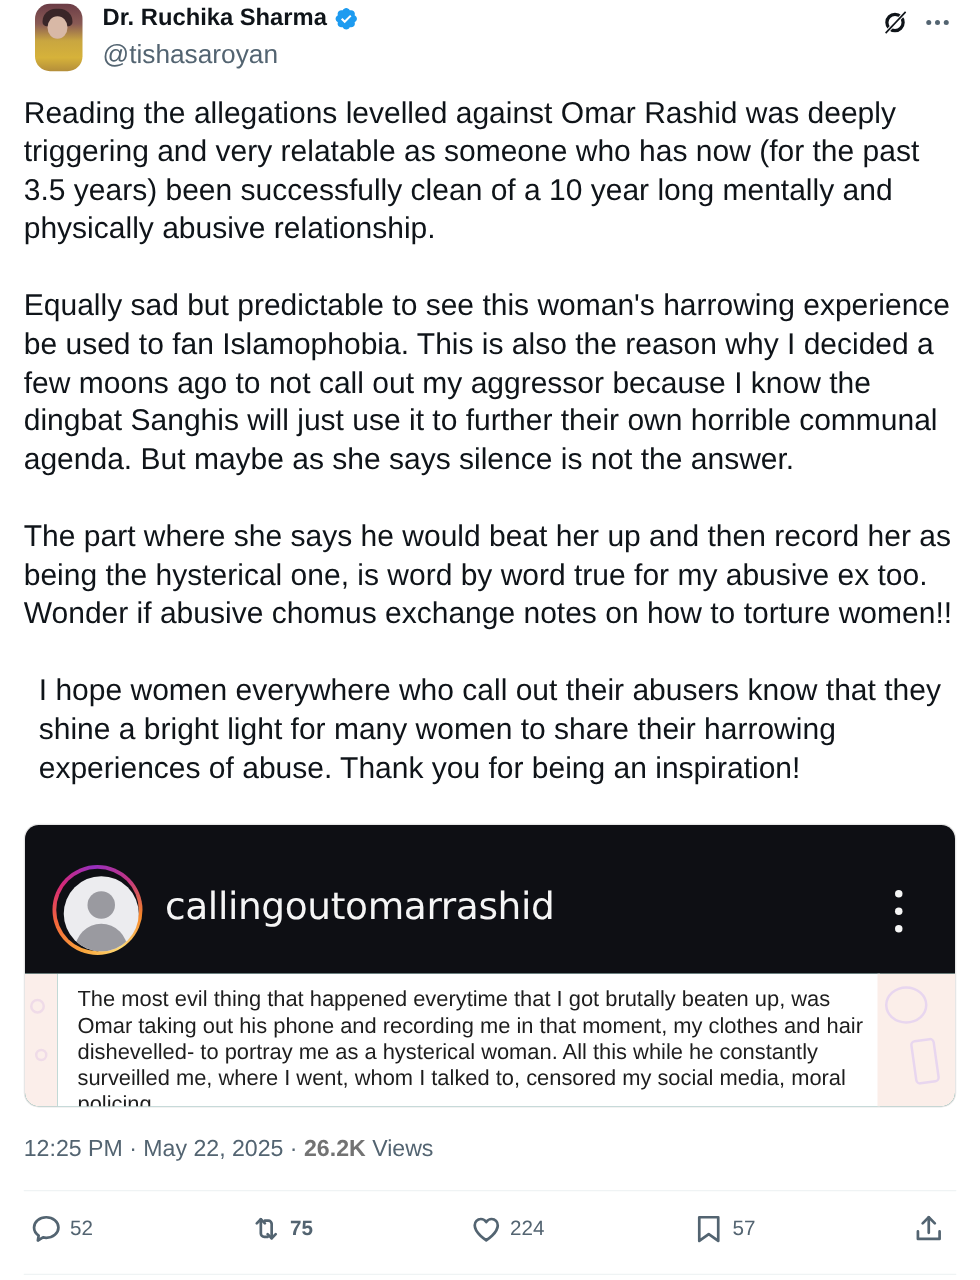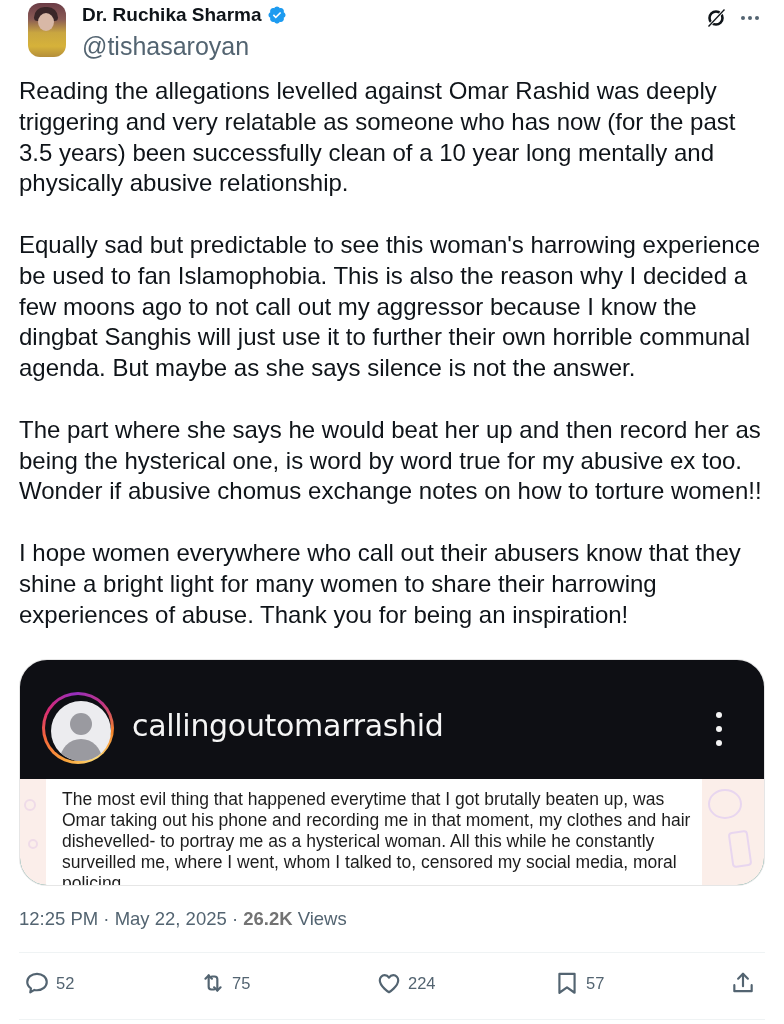--- a/index.html
+++ b/index.html
@@ -7,30 +7,30 @@
   body { font-family: "Liberation Sans", "DejaVu Sans", sans-serif; color: #0f1419; position: relative; }
 
   .header { position: absolute; left: 0; top: 0; width: 784px; height: 64px; padding-left: 48px; }
   .avatar { position: absolute; left: 28px; top: 3px; width: 38px; height: 54px; border-radius: 12px;
             background: linear-gradient(180deg, #6b3c46 0%, #8a5b55 30%, #c9a640 55%, #d6b23a 80%, #b48e3a 100%); overflow: hidden; }
   .avatar .face { position: absolute; left: 10px; top: 10px; width: 16px; height: 18px; border-radius: 50%; background: #d8b8a6; }
   .avatar .hair { position: absolute; left: 6px; top: 4px; width: 24px; height: 14px; border-radius: 12px 12px 4px 4px; background: #3a2628; }
   .name-row { position: absolute; left: 82px; top: 4px; display: flex; align-items: center; gap: 5px; }
   .display-name { font-weight: 700; font-size: 19px; color: #0f1419; }
   .verified { width: 20px; height: 20px; }
-  .handle { position: absolute; left: 82px; top: 32px; font-size: 25px; color: #536471; }
+  .handle { position: absolute; left: 82px; top: 32px; font-size: 21px; color: #536471; }
   .grok-icon { position: absolute; left: 704px; top: 6px; width: 24px; height: 24px; }
   .more-icon { position: absolute; left: 738px; top: 6px; width: 24px; height: 24px; display: flex; align-items: center; justify-content: space-between; padding: 0 3px; }
   .more-icon span { width: 4px; height: 4px; border-radius: 50%; background: #536471; }
 
   .tweet-body { position: absolute; left: 19px; top: 76px; width: 750px; font-size: 24px; line-height: 30.8px; color: #0f1419; }
   .tweet-body p { margin-bottom: 30.8px; }
-  .tweet-body p:last-child { margin-bottom: 0; }
+  .tweet-body p:last-child { margin-bottom: 0; margin-left: 12px; }
 
-  .media-card { position: absolute; left: 19px; top: 659px; width: 746px; height: 227px; border-radius: 28px; overflow: hidden; border: 1px solid #e6e6e6; background: #fff; }
+  .media-card { position: absolute; left: 19px; top: 659px; width: 746px; height: 227px; border-radius: 12px; overflow: hidden; border: 1px solid #e6e6e6; background: #fff; }
   .ig-header { position: absolute; left: 0; top: 0; width: 100%; height: 119px; background: #0e0f14; }
   .ig-ring { position: absolute; left: 22px; top: 32px; width: 72px; height: 72px; border-radius: 50%;
              background: conic-gradient(from 200deg, #f9a43b, #f56a3a, #d62976, #962fbf, #c13584, #f58529, #feda75, #f9a43b); }
   .ig-ring-inner { position: absolute; left: 3px; top: 3px; width: 66px; height: 66px; border-radius: 50%; background: #0e0f14; }
   .ig-avatar { position: absolute; left: 6px; top: 6px; width: 60px; height: 60px; border-radius: 50%; background: #ececef; overflow: hidden; }
   .ig-avatar .head { position: absolute; left: 19px; top: 12px; width: 22px; height: 22px; border-radius: 50%; background: #9a9aa0; }
   .ig-avatar .body { position: absolute; left: 9px; top: 38px; width: 42px; height: 30px; border-radius: 21px 21px 0 0; background: #9a9aa0; }
   .ig-username { position: absolute; left: 112px; top: 48px; font-size: 30px; font-weight: 500; color: #f5f5f5; font-family: "DejaVu Sans", sans-serif; letter-spacing: -0.3px; }
   .ig-kebab { position: absolute; left: 692px; top: 52px; width: 14px; height: 34px; display: flex; flex-direction: column; justify-content: space-between; align-items: center; }
   .ig-kebab span { width: 6px; height: 6px; border-radius: 50%; background: #f5f5f5; }
@@ -48,21 +48,21 @@
   .meta { position: absolute; left: 19px; top: 908px; font-size: 18.5px; color: #536471; white-space: nowrap; }
   .meta .views-count { color: #737373; font-weight: 700; }
 
   .divider-top { position: absolute; left: 19px; top: 952px; width: 746px; height: 1px; background: #eff3f4; }
   .divider-bottom { position: absolute; left: 19px; top: 1019px; width: 746px; height: 1px; background: #eff3f4; }
 
   .actions { position: absolute; left: 0; top: 970px; width: 784px; height: 40px; }
   .action { position: absolute; top: 0; display: flex; align-items: center; gap: 6px; color: #536471; font-size: 16.5px; }
   .action svg { width: 26px; height: 26px; }
   .a-reply { left: 24px; }
-  .a-retweet { left: 200px; }
+  .a-retweet { left: 200px; font-weight: bold; }
   .a-like { left: 376px; }
   .a-bookmark { left: 554px; text-align: center; }
   .a-share { left: 730px; }
 </style>
 </head>
 <body>
 
 <div class="header">
   <div class="avatar">
     <div class="hair"></div>

